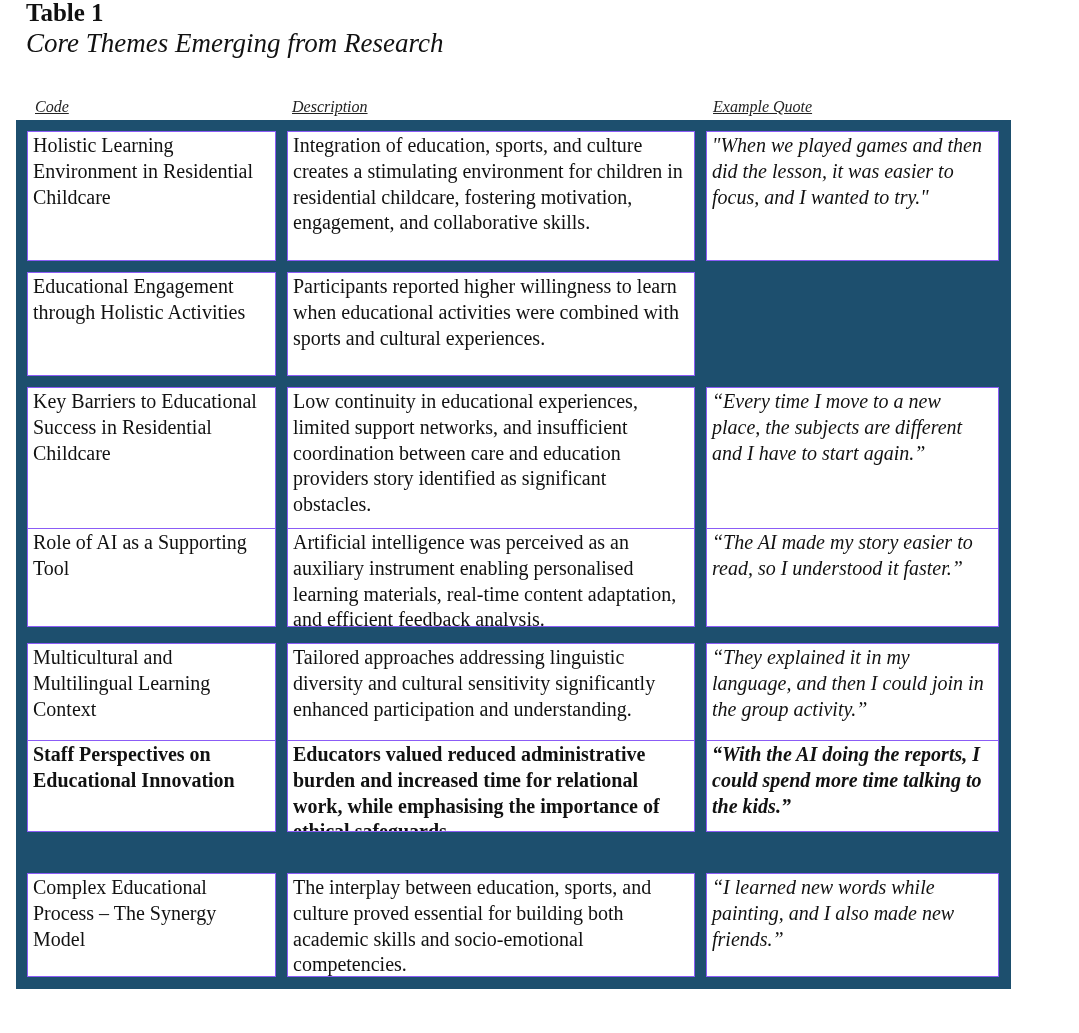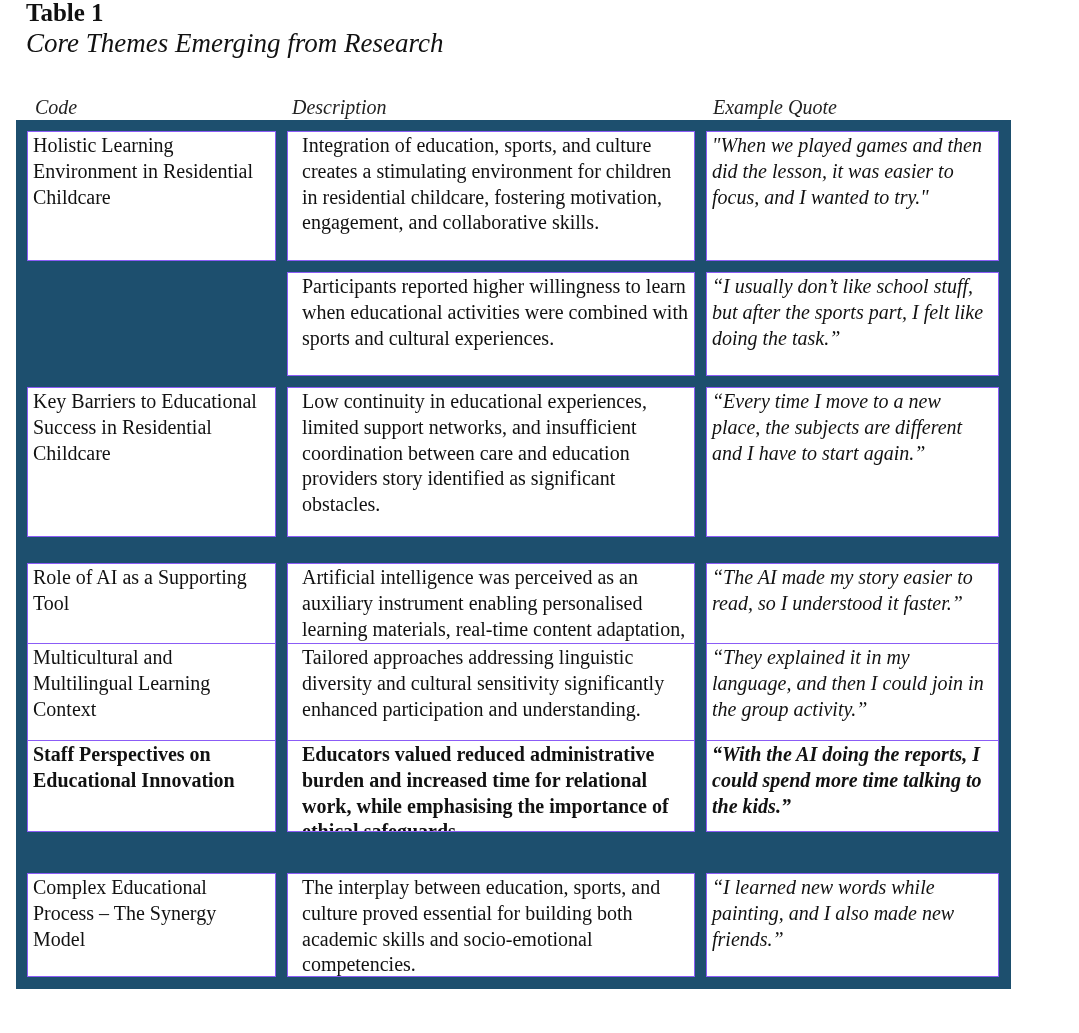--- a/index.html
+++ b/index.html
@@ -10,37 +10,37 @@
     .table-label {
       position: absolute; left: 26px; top: -2px;
       font-weight: bold; font-size: 25px; line-height: 30px;
     }
     .table-caption {
       position: absolute; left: 26px; top: 28px;
       font-style: italic; font-size: 27px; line-height: 30px;
     }
     .col-headers { position: absolute; top: 94px; left: 0; width: 1079px; height: 26px; }
     .col-header {
-      position: absolute; top: 0; font-style: italic; font-size: 20px; line-height: 26px; color: #222;
+      position: absolute; top: 0; font-style: italic; font-size: 16px; line-height: 26px; color: #222; text-decoration: underline;
     }
     .col-header.c0 { left: 35px; }
     .col-header.c1 { left: 292px; }
     .col-header.c2 { left: 713px; }
     .grid {
       position: absolute; left: 16px; top: 120px; width: 995px; height: 869px;
       background: #1d4f6e;
     }
     .row { position: absolute; left: 0; width: 995px; }
     .cell {
       position: absolute; top: 0; bottom: 0; background: #ffffff;
       border: 1px solid #8b5cf6; box-sizing: border-box;
       padding: 1px 5px 0 5px; font-size: 20px; line-height: 25.8px; overflow: hidden;
     }
     .cell.c0 { left: 11px; width: 249px; }
-    .cell.c1 { left: 271px; width: 408px; padding-left: 14px; }
+    .cell.c1 { left: 271px; width: 408px; padding-left: 5px; }
     .cell.c2 { left: 690px; width: 293px; font-style: italic; padding-left: 5px; }
   </style>
 </head>
 <body>
 
 <div class="table-label">Table 1</div>
 <div class="table-caption">Core Themes Emerging from Research</div>
 
 <div class="col-headers">
   <span class="col-header c0">Code</span>
@@ -48,29 +48,29 @@
   <span class="col-header c2">Example Quote</span>
 </div>
 
 <div class="grid" style="background: rgb(29, 79, 110);">
   <div class="row" style="top:11px;height:130px;">
     <div class="cell c0">Holistic Learning Environment in Residential Childcare</div>
     <div class="cell c1">Integration of education, sports, and culture creates a stimulating environment for children in residential childcare, fostering motivation, engagement, and collaborative skills.</div>
     <div class="cell c2">"When we played games and then did the lesson, it was easier to focus, and I wanted to try."</div>
   </div>
   <div class="row" style="top:152px;height:104px;">
+    <div class="cell c0">Educational Engagement through Holistic Activities</div>
     <div class="cell c1">Participants reported higher willingness to learn when educational activities were combined with sports and cultural experiences.</div>
-    <div class="cell c2">“I usually don’t like school stuff, but after the sports part, I felt like doing the task.”</div>
   </div>
   <div class="row" style="top:267px;height:150px;">
     <div class="cell c0">Key Barriers to Educational Success in Residential Childcare</div>
     <div class="cell c1">Low continuity in educational experiences, limited support networks, and insufficient coordination between care and education providers story identified as significant obstacles.</div>
     <div class="cell c2">“Every time I move to a new place, the subjects are different and I have to start again.”</div>
   </div>
-  <div class="row" style="top:408px;height:99px;margin-top:35px;">
+  <div class="row" style="top:408px;height:99px;">
     <div class="cell c0">Role of AI as a Supporting Tool</div>
     <div class="cell c1">Artificial intelligence was perceived as an auxiliary instrument enabling personalised learning materials, real-time content adaptation, and efficient feedback analysis.</div>
     <div class="cell c2">“The AI made my story easier to read, so I understood it faster.”</div>
   </div>
   <div class="row" style="top:523px;height:104px;">
     <div class="cell c0">Multicultural and Multilingual Learning Context</div>
     <div class="cell c1">Tailored approaches addressing linguistic diversity and cultural sensitivity significantly enhanced participation and understanding.</div>
     <div class="cell c2">“They explained it in my language, and then I could join in the group activity.”</div>
   </div>
   <div class="row" style="top:620px;height:92px;font-weight:bold;">

